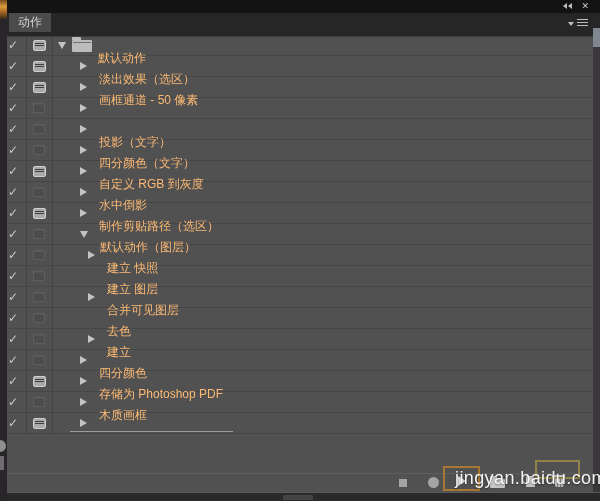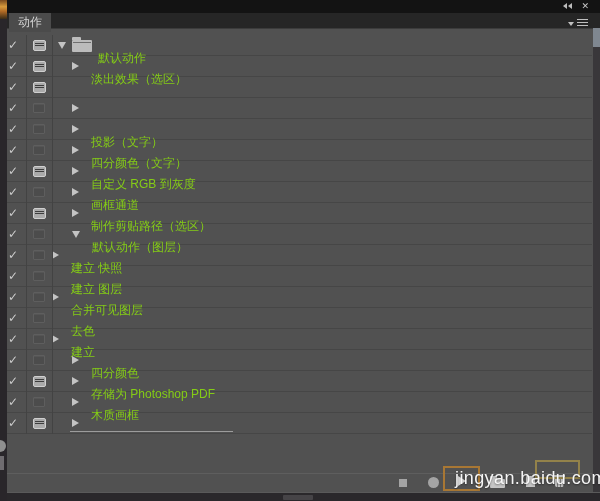--- a/index.html
+++ b/index.html
@@ -8,49 +8,49 @@
     background:#515151;
     font-family:"Liberation Sans","DejaVu Sans",sans-serif;
     -webkit-font-smoothing:antialiased;
   }
   
   .titlebar{position:absolute;left:0;top:0;right:0;height:13px;background:#131313;z-index:5;}
   .collapse-ic{position:absolute;right:28px;top:3px;display:flex;gap:1px;}
   .collapse-ic i{width:0;height:0;border-right:4px solid #bdbdbd;border-top:3px solid transparent;border-bottom:3px solid transparent;}
   .close-ic{position:absolute;right:11px;top:0;color:#c9c9c9;font-size:9px;line-height:13px;cursor:default;}
   
-  .tabbar{position:absolute;left:0;top:13px;right:0;height:16px;background:#262626;border-bottom:1px solid #3c3c3c;box-sizing:border-box;z-index:4;}
+  .tabbar{position:absolute;left:0;top:13px;right:0;height:24px;background:#262626;border-bottom:1px solid #3c3c3c;box-sizing:border-box;z-index:4;}
   .tab{position:absolute;left:9px;top:0;height:19px;padding:0 9px;background:#4b4b4b;color:#d2d2d2;font-size:12px;line-height:19px;}
   .panel-menu{position:absolute;right:12px;top:6px;display:flex;align-items:center;gap:3px;}
   .panel-menu .tri{width:0;height:0;border-top:4px solid #c0c0c0;border-left:3px solid transparent;border-right:3px solid transparent;margin-top:2px;}
   .panel-menu .lines{width:11px;height:8px;background:repeating-linear-gradient(#c0c0c0 0 1px,transparent 1px 3px);}
   
   .list{position:absolute;left:0;top:33px;width:592px;height:440px;background:#515151;}
   .vline{position:absolute;top:2px;height:399px;width:1px;background:#434343;z-index:2;}
   .v1{left:26px;} .v2{left:52px;}
   #rows{padding-top:2px;}
   .row{position:relative;display:flex;align-items:center;height:21px;box-sizing:border-box;border-bottom:1px solid #464646;}
   .cell-check{flex:none;width:26px;text-align:center;color:#cccccc;font-size:12px;line-height:20px;}
   .cell-dialog{flex:none;width:26px;display:flex;justify-content:center;}
   .dialog-box{box-sizing:border-box;}
   .dialog-box.on{width:13px;height:11px;background:#aaaaaa;border:1px solid #cfcfcf;border-radius:2px;position:relative;}
   .dialog-box.on::after{content:'';position:absolute;left:1px;right:1px;top:2px;height:1px;background:#3e3e3e;box-shadow:0 2px 0 #3e3e3e;}
   .dialog-box.off{width:12px;height:10px;background:#4c4c4c;border:1px solid #5e5e5e;border-radius:1px;box-shadow:inset 0 1px 0 rgba(255,255,255,0.05);}
   .row-content{display:flex;align-items:center;min-width:0;}
   .row.set    .row-content{padding-left:6px;gap:6px;}
-  .row.action .row-content{padding-left:20px;gap:12px;}
-  .row.step   .row-content{gap:12px;}
+  .row.action .row-content{padding-left:28px;gap:12px;}
+  .row.step   .row-content{padding-left:36px;gap:12px;}
   .arrow{flex:none;width:0;height:0;}
   .arrow.right{border-left:7px solid #c4c4c4;border-top:4px solid transparent;border-bottom:4px solid transparent;}
   .arrow.down{border-top:7px solid #c4c4c4;border-left:4px solid transparent;border-right:4px solid transparent;}
   .arrow.none{border-left:7px solid transparent;border-top:4px solid transparent;border-bottom:4px solid transparent;}
   .folder{flex:none;position:relative;width:20px;height:12px;background:#bcbcbc;border-radius:1px;margin-top:2px;}
   .folder::before{content:'';position:absolute;top:-3px;left:0;width:9px;height:3px;background:#bcbcbc;border-radius:1px 1px 0 0;}
   .folder::after{content:'';position:absolute;left:1px;right:1px;top:2px;height:1px;background:#6f6f6f;}
-  .label{color:#84cc16;font-size:12px;white-space:nowrap;margin-top:27px;}
+  .label{color:#fdba74;font-size:12px;white-space:nowrap;margin-top:27px;}
   .row.underlined::after{content:'';position:absolute;left:70px;width:163px;bottom:1px;height:1px;background:#9c9c9c;}
   
   .toolbar{position:absolute;left:0;top:473px;width:592px;height:19px;background:#515151;border-top:1px solid #5e5e5e;box-sizing:content-box;z-index:3;}
   .tbtn{position:absolute;}
   .g-stop{width:8px;height:8px;background:#a4a4a4;}
   .g-record{width:11px;height:11px;border-radius:50%;background:#a4a4a4;}
   .g-play{width:0;height:0;border-left:8px solid #e2e2e2;border-top:5px solid transparent;border-bottom:5px solid transparent;}
   .g-folder{position:relative;width:15px;height:9px;background:#c6c6c6;border-radius:1px;}
   .g-folder::before{content:'';position:absolute;top:-3px;left:0;width:7px;height:3px;background:#c6c6c6;border-radius:1px 1px 0 0;}
   .g-page{position:relative;width:9px;height:11px;background:#c6c6c6;}
@@ -120,20 +120,25 @@
         <span class="arrow right"></span>
 
         <span class="label">淡出效果（选区）</span>
       </span>
     </div>
         <div class="row action">
       <span class="cell-check">✓</span>
       <span class="cell-dialog">
             <span class="dialog-box on"></span>
           </span>
+      <span class="row-content">
+        <span class="arrow right"></span>
+
+        <span class="label">画框通道 - 50 像素</span>
+      </span>
     </div>
         <div class="row action">
       <span class="cell-check">✓</span>
       <span class="cell-dialog">
             <span class="dialog-box off"></span>
           </span>
       <span class="row-content">
         <span class="arrow right"></span>
 
       </span>
@@ -172,21 +177,21 @@
       </span>
     </div>
         <div class="row action">
       <span class="cell-check">✓</span>
       <span class="cell-dialog">
             <span class="dialog-box off"></span>
           </span>
       <span class="row-content">
         <span class="arrow right"></span>
 
-        <span class="label">画框通道</span>
+        <span class="label">水中倒影</span>
       </span>
     </div>
         <div class="row action">
       <span class="cell-check">✓</span>
       <span class="cell-dialog">
             <span class="dialog-box on"></span>
           </span>
       <span class="row-content">
         <span class="arrow right"></span>
 

